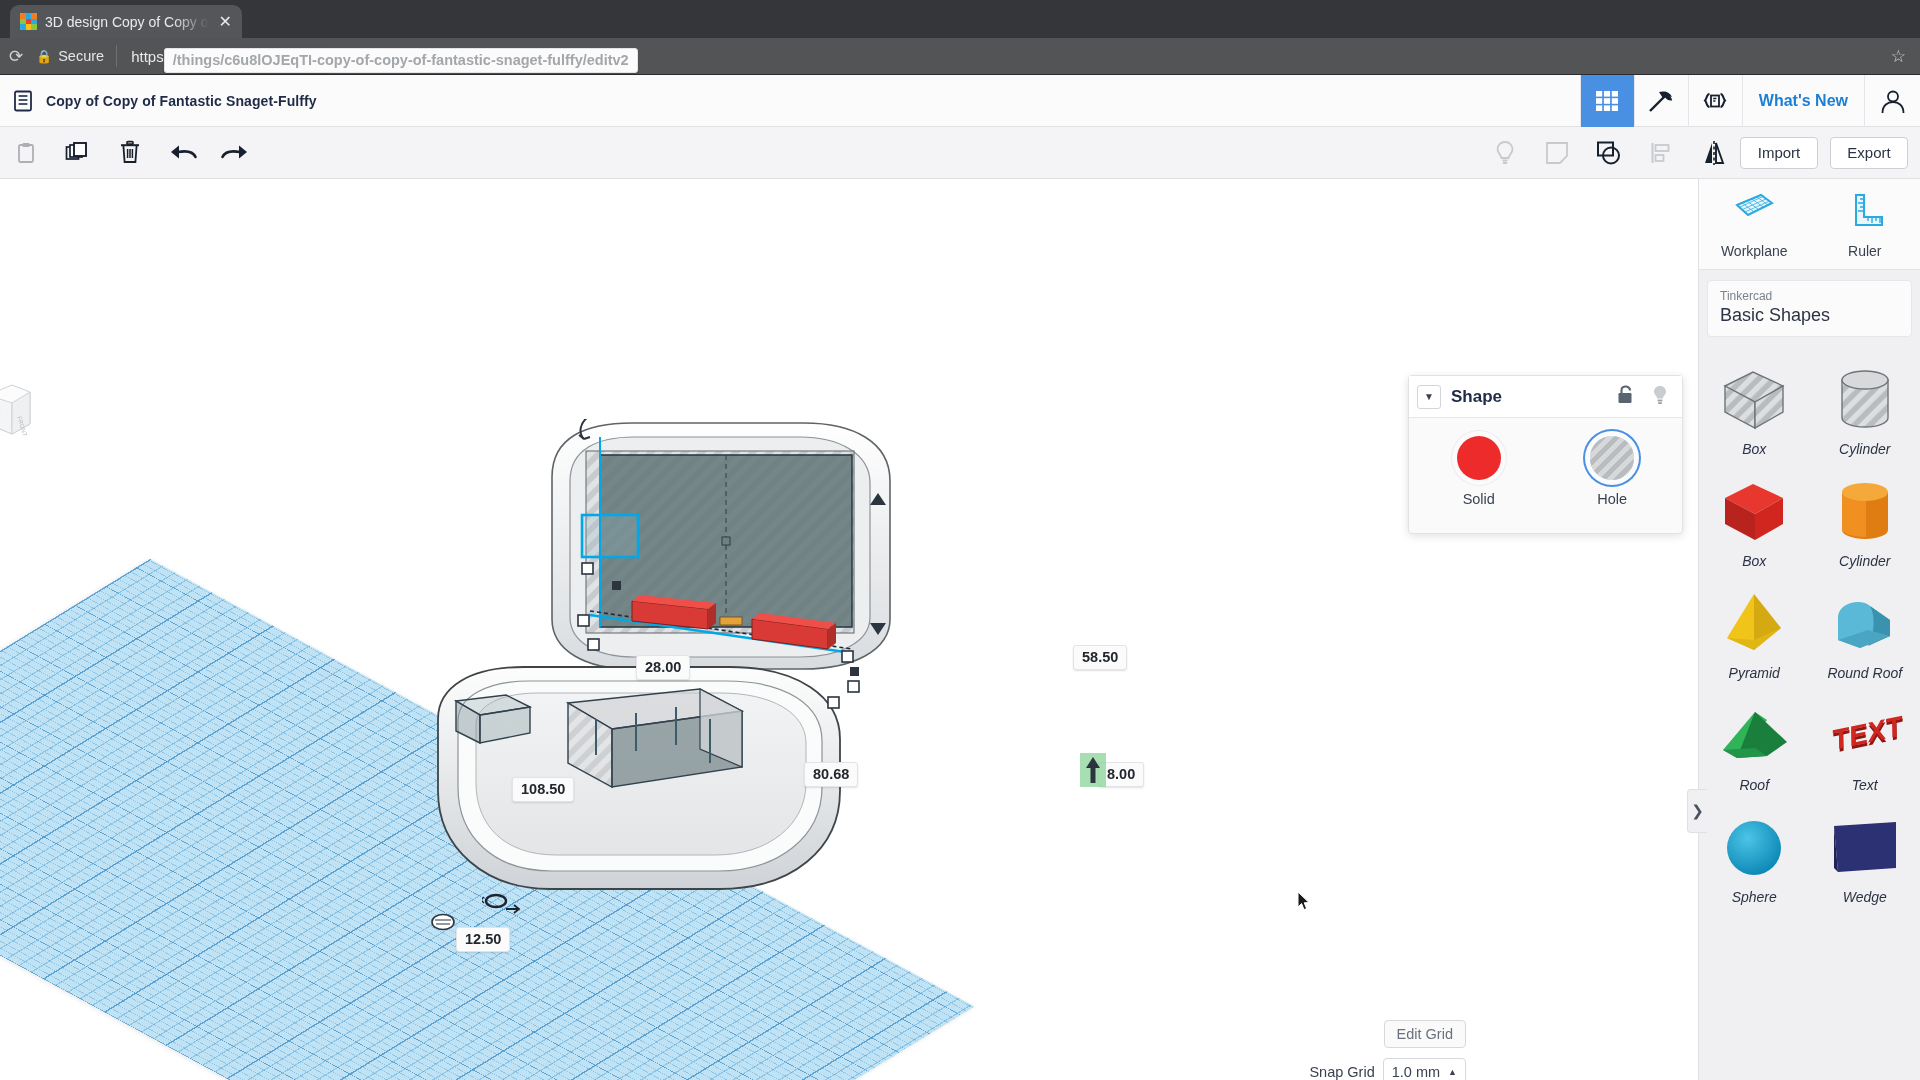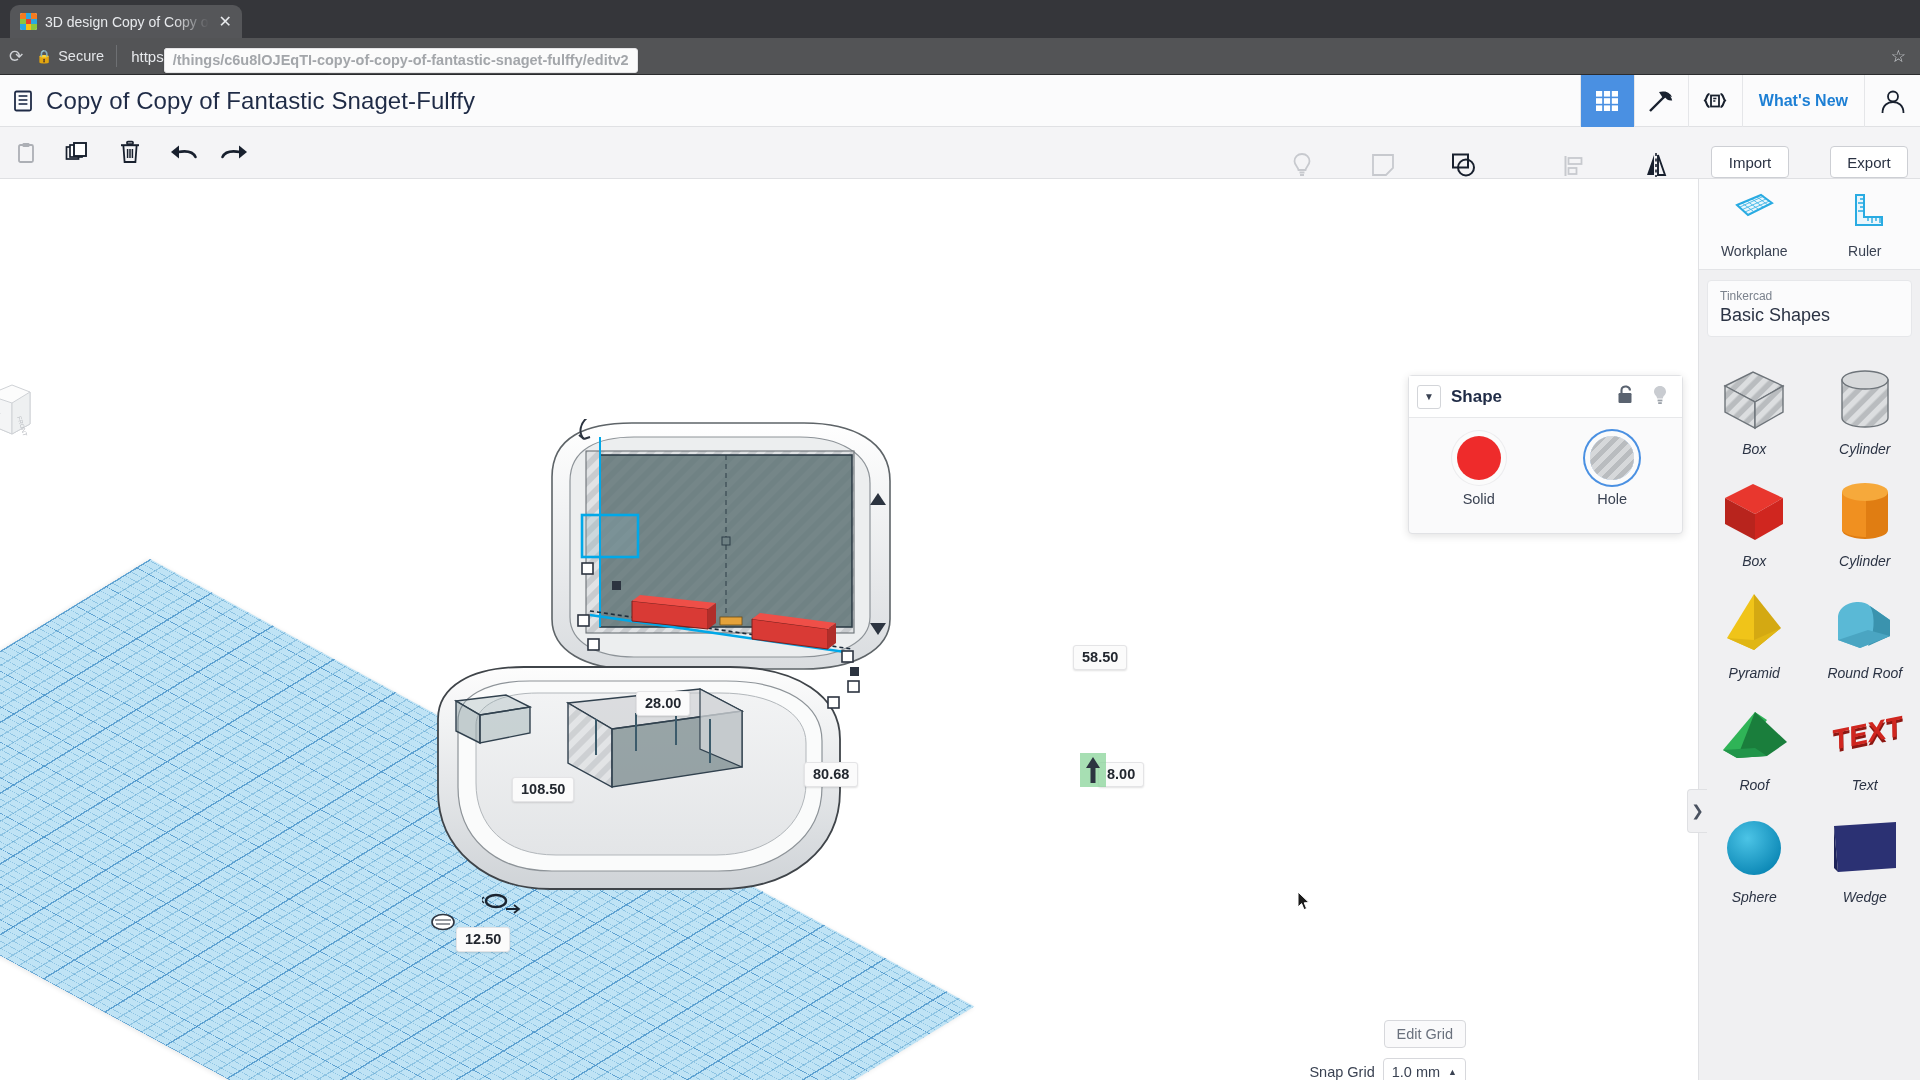--- a/index.html
+++ b/index.html
@@ -56,21 +56,21 @@
   #star-icon { margin-left: auto; margin-right: 14px; color: #cfd2d6; font-size: 17px; cursor: pointer; }
 
   
   #tc-header {
     height: 52px; background: #fbfbfc;
     border-bottom: 1px solid #e0e1e4;
     display: flex; align-items: center; padding-left: 12px;
   }
   #doc-icon { width: 24px; height: 24px; flex: 0 0 24px; cursor: pointer; }
   #doc-title {
-    font-size: 24px; font-weight: normal; color: #1f2b46;
+    font-size: 14px; font-weight: bold; color: #1f2b46;
     margin-left: 10px; letter-spacing: .1px;
   }
   #header-right { margin-left: auto; display: flex; align-items: stretch; height: 52px; }
   #save-status {
     display: flex; align-items: center; padding: 0 18px;
     color: #b0b8c4; font-size: 16px; font-weight: bold;
   }
   .hdr-btn {
     width: 54px; display: flex; align-items: center; justify-content: center;
     border-left: 1px solid #e5e6e9; cursor: pointer;
@@ -90,21 +90,21 @@
     border-bottom: 1px solid #dfe0e3;
     display: flex; align-items: stretch;
   }
   .tb-group { display: flex; align-items: center; }
   .tb-sep { width: 1px; background: #dfe0e3; margin: 6px 0; }
   .tb-btn {
     width: 52px; display: flex; align-items: center; justify-content: center;
     cursor: pointer;
   }
   .tb-btn.disabled { opacity: .32; cursor: default; }
-  #tb-right { margin-left: auto; display: flex; align-items: flex-end; gap: 29px; }
+  #tb-right { margin-left: auto; display: flex; align-items: center; }
   .tb-textbtn {
     height: 32px; min-width: 78px; padding: 0 14px; margin-right: 12px;
     background: #fff; border: 1px solid #cdcfd4; border-radius: 4px;
     display: flex; align-items: center; justify-content: center;
     font-size: 15px; color: #2b3344; cursor: pointer;
   }
 
   
   #main { position: relative; width: 1920px; height: 923px; background: #fff; }
 
@@ -512,21 +512,21 @@
       </g>
 
       <g fill="#2c3440">
         <path d="M318 -14 L326 -2 L310 -2 Z"></path>
         <path d="M478 74 L486 86 L470 86 Z"></path>
         <path d="M478 216 L470 204 L486 204 Z"></path>
       </g>
     </svg>
 
     <div class="dim" style="left:1073px; top:466px;">58.50</div>
-    <div class="dim" style="left:636px;  top:512px;">28.00</div>
+    <div class="dim" style="left:636px;  top:476px;">28.00</div>
     <div class="dim" style="left:512px;  top:598px;">108.50</div>
     <div class="dim" style="left:804px;  top:583px;">80.68</div>
     <div class="dim" style="left:1098px; top:583px;">8.00</div>
     <div class="dim" style="left:456px;  top:748px;">12.50</div>
 
     <svg style="position:absolute; left:1080px; top:574px; width:26px; height:34px;" viewBox="0 0 26 34">
       <rect x="0" y="0" width="26" height="34" fill="#89d49a" fill-opacity=".75"></rect>
       <path d="M13 4 L20 15 L15.5 15 L15.5 30 L10.5 30 L10.5 15 L6 15 Z" fill="#2c3440"></path>
     </svg>
 

